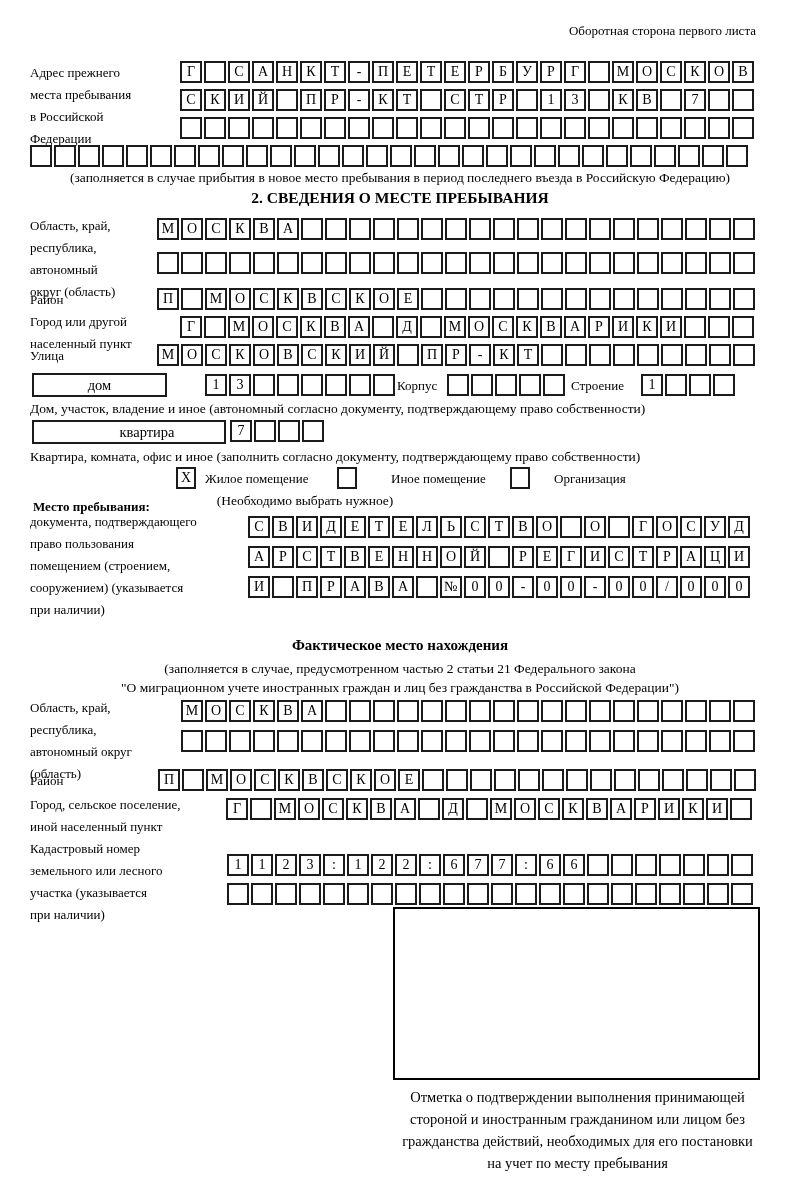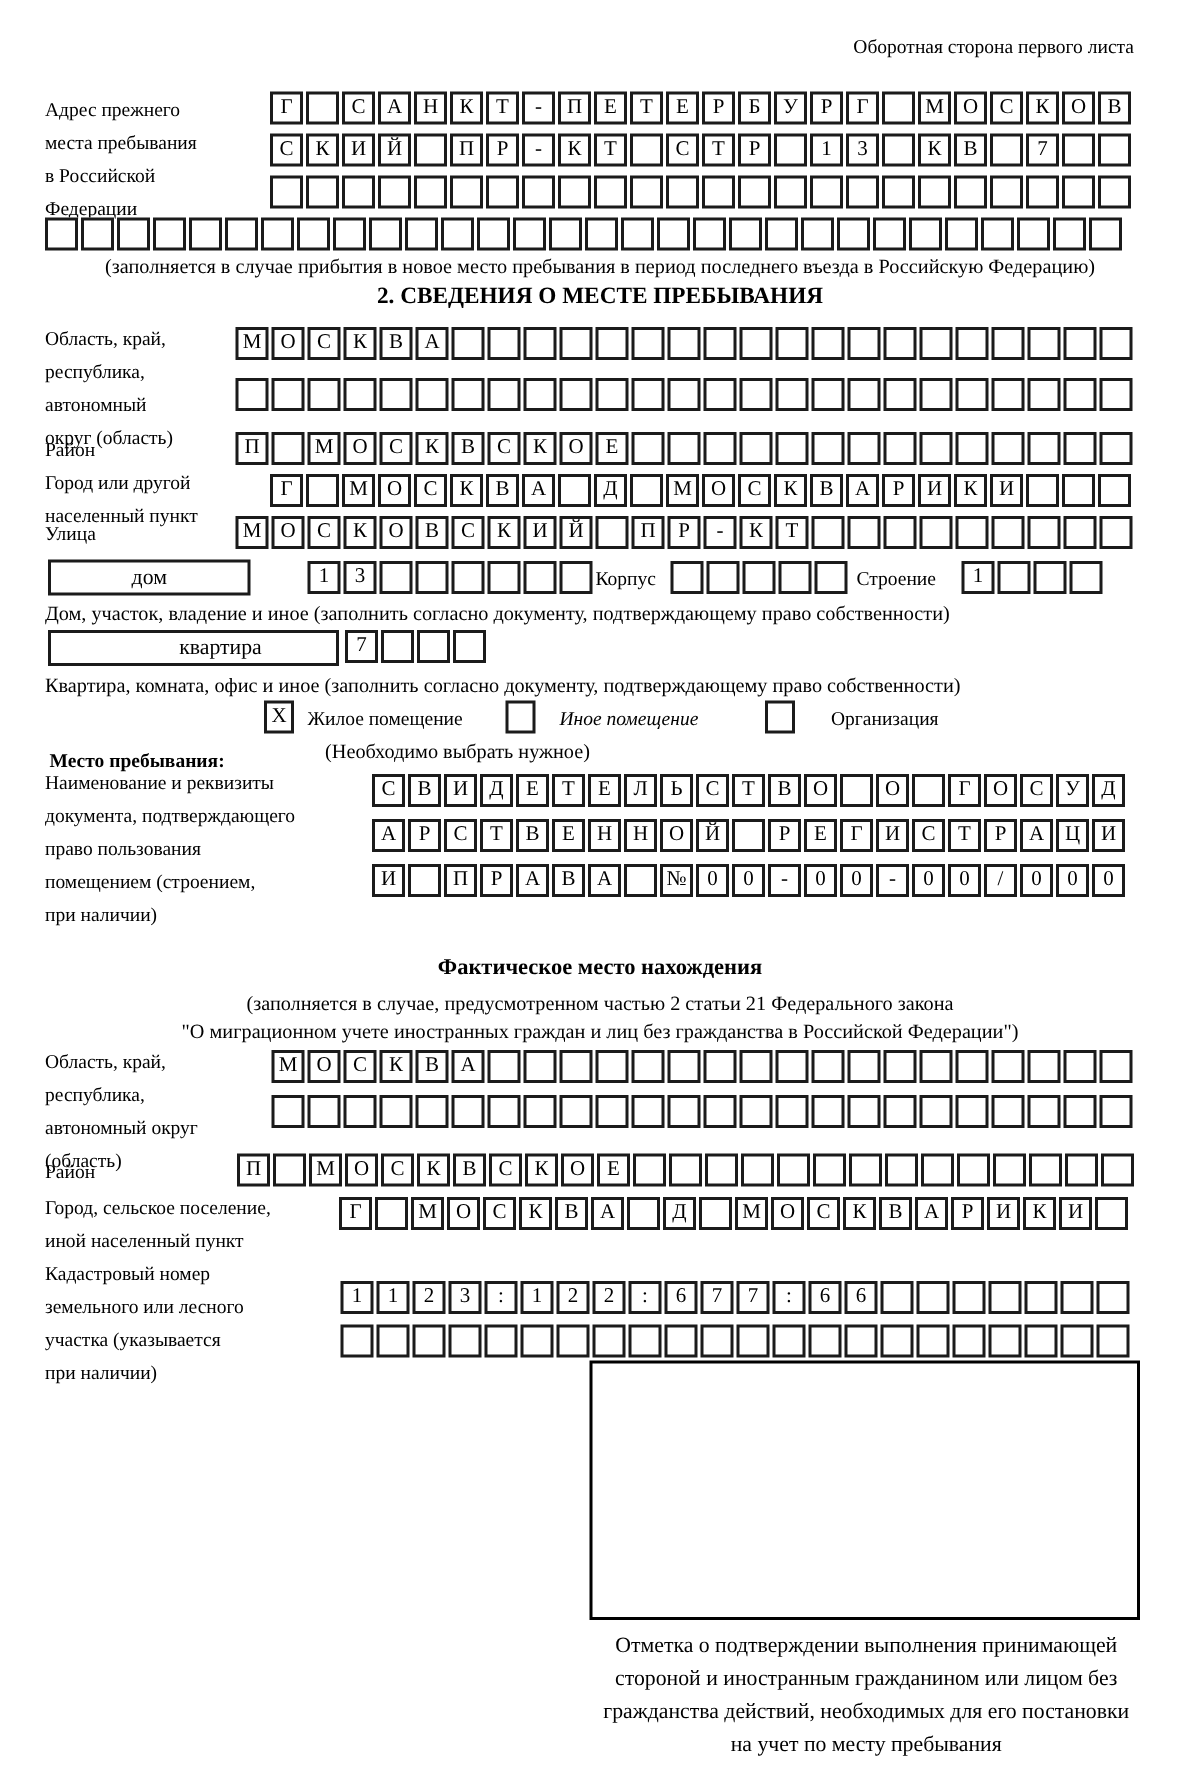--- a/index.html
+++ b/index.html
@@ -320,45 +320,45 @@
     <span class="cell"></span>
     <span class="cell"></span>
   </div>
 <div class="abs lbl" style="left:571px; top:375px;">Строение</div>
 <div class="cellrow" style="left:641px; top:374px;">
     <span class="cell">1</span>
     <span class="cell"></span>
     <span class="cell"></span>
     <span class="cell"></span>
   </div>
-<div class="abs cap" style="left:30px; top:401px;">Дом, участок, владение и иное (заполнить согласно документу, подтверждающему право собственности)</div>
+<div class="abs cap" style="left:30px; top:401px;">Дом, участок, владение и иное (автономный согласно документу, подтверждающему право собственности)</div>
 
 <div class="abs bigbox-label" style="left:32px; top:420px; width:194px;padding-left:36px;">квартира</div>
 <div class="cellrow" style="left:230px; top:420px;">
     <span class="cell">7</span>
     <span class="cell"></span>
     <span class="cell"></span>
     <span class="cell"></span>
   </div>
 <div class="abs cap" style="left:30px; top:449px;">Квартира, комната, офис и иное (заполнить согласно документу, подтверждающему право собственности)</div>
 
 <div class="abs lbl" style="left:33px; top:496px;font-weight:bold;">Место пребывания:</div>
 <div class="checkbox" style="left:176px; top:467px;">X</div>
 <div class="abs lbl" style="left:205px; top:468px;">Жилое помещение</div>
 <div class="checkbox" style="left:337px; top:467px;"></div>
-<div class="abs lbl" style="left:373px; top:468px;font-style:italic;">Иное помещение</div>
+<div class="abs lbl" style="left:391px; top:468px;">Иное помещение</div>
 <div class="checkbox" style="left:510px; top:467px;"></div>
 <div class="abs lbl" style="left:554px; top:468px;text-align:center;">Организация</div>
 <div class="abs cap center" style="left:155px; top:493px; width:300px;">(Необходимо выбрать нужное)</div>
 
 <div class="abs lbl" style="left:30px; top:511px;">
-  <div>Наименование и реквизиты</div>
   <div>документа, подтверждающего</div>
   <div>право пользования</div>
   <div>помещением (строением,</div>
+  <div>сооружением) (указывается</div>
   <div>при наличии)</div>
 </div>
 <div class="cellrow" style="left:248px; top:516px;">
     <span class="cell">С</span>
     <span class="cell">В</span>
     <span class="cell">И</span>
     <span class="cell">Д</span>
     <span class="cell">Е</span>
     <span class="cell">Т</span>
     <span class="cell">Е</span>

